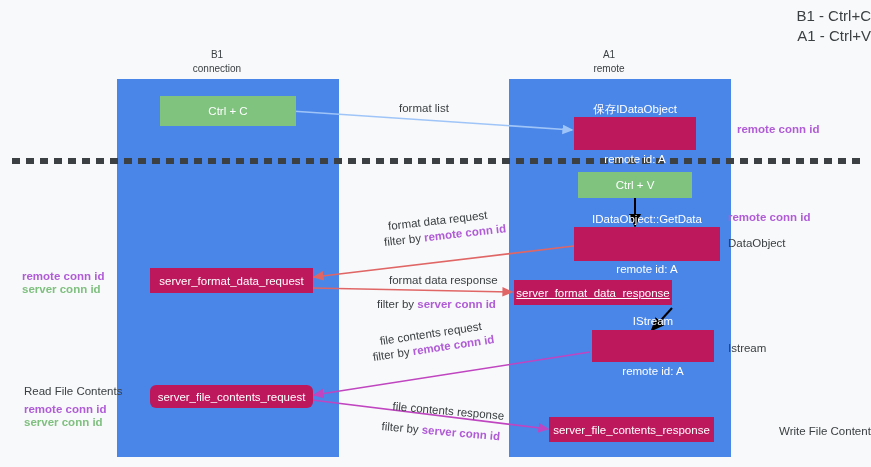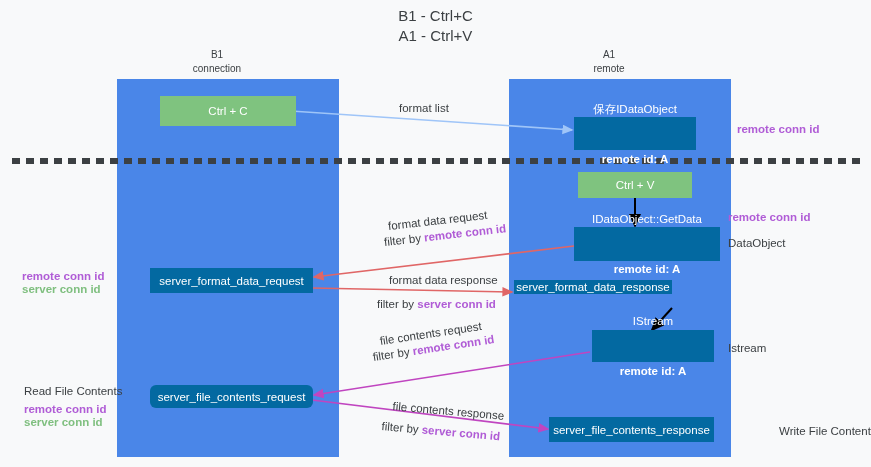--- a/index.html
+++ b/index.html
@@ -17,21 +17,21 @@
     background: #f8f9fa;
     overflow: hidden;
   }
 
   
   .title {
     position: absolute;
     left: 0;
     top: 6px;
     width: 871px;
-    text-align: center;
+    text-align: right;
     font-size: 15px;
     color: #3c4043;
     line-height: 20px;
   }
 
   
   .col-head {
     position: absolute;
     text-align: center;
     font-size: 10px;
@@ -66,22 +66,22 @@
     flex-direction: column;
     align-items: center;
     justify-content: center;
     font-size: 11.5px;
     color: #ffffff;
     text-align: center;
     line-height: 14px;
     padding: 2px 4px;
   }
   .box.green { background: #7fc37f; }
-  .box.orange { background: #0369a1; gap: 36px; }
-  .box .l2 { display: block; font-weight: bold; }
+  .box.orange { background: #be185d; gap: 36px; }
+  .box .l2 { display: block; }
 
   
   .txt {
     position: absolute;
     font-size: 11.5px;
     color: #3c4043;
     line-height: 15px;
     white-space: nowrap;
   }
   .purple { color: #b05cd6; font-weight: bold; }
@@ -167,21 +167,21 @@
 
   <div class="box orange" style="left:574px; top:227px; width:146px; height:34px;">
     <span>IDataObject::GetData</span>
     <span class="l2">remote id: A</span>
   </div>
 
   <div class="box orange" style="left:150px; top:268px; width:163px; height:25px;">
     <span>server_format_data_request</span>
   </div>
 
-  <div class="box orange" style="left:514px; top:280px; width:158px; height:14px;">
+  <div class="box orange" style="left:514px; top:280px; width:158px; height:25px;text-decoration:underline;">
     <span>server_format_data_response</span>
   </div>
 
   <div class="box orange" style="left:592px; top:330px; width:122px; height:32px;">
     <span>IStream</span>
     <span class="l2">remote id: A</span>
   </div>
 
   <div class="box orange" style="left:150px; top:385px; width:163px; height:23px;border-radius:6px;">
     <span>server_file_contents_request</span>

